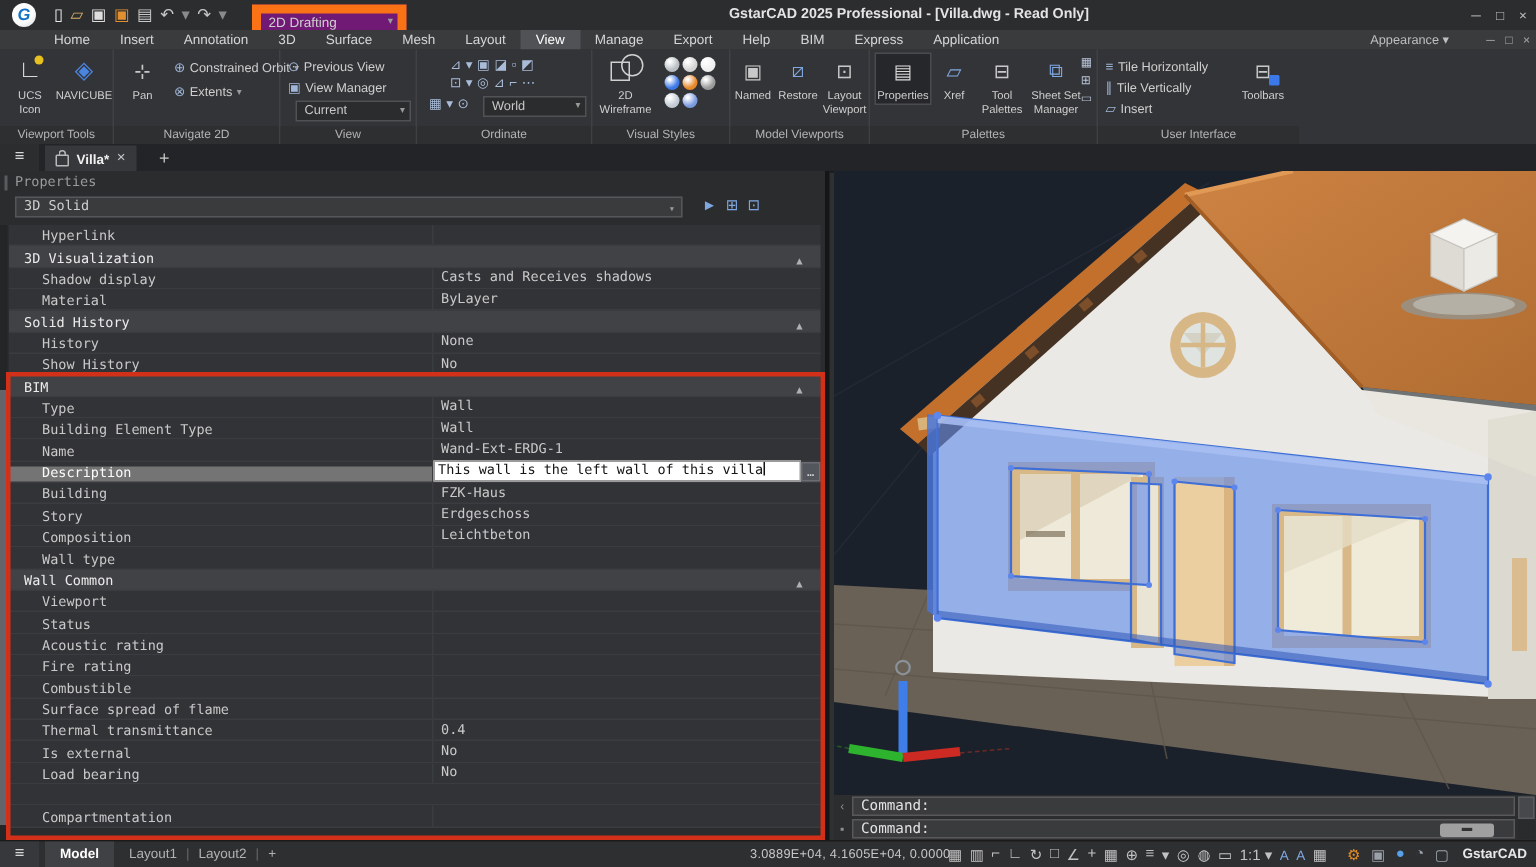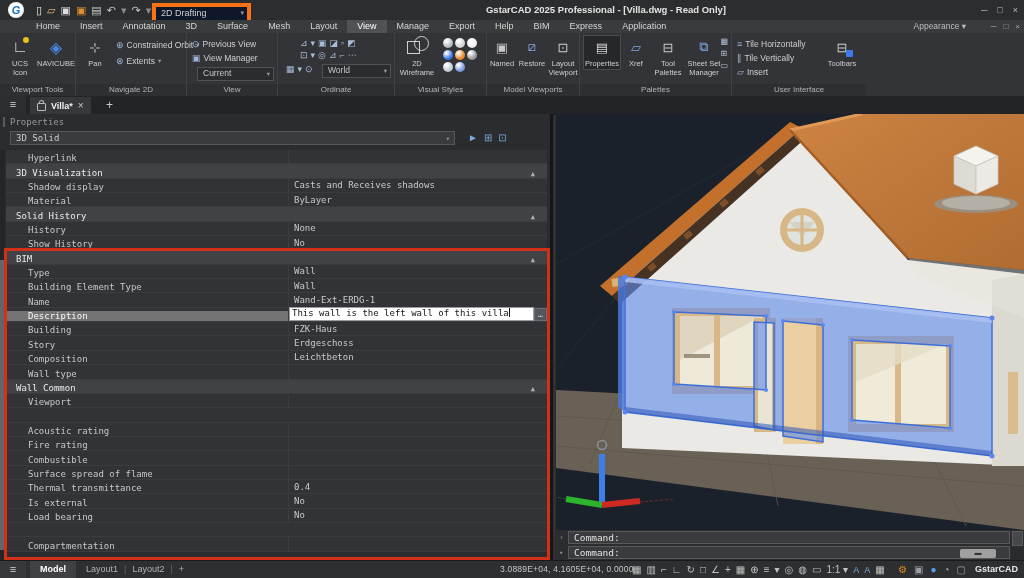--- a/index.html
+++ b/index.html
@@ -6,21 +6,21 @@
   #app{position:relative;width:1024px;height:578px;overflow:hidden;
        font-family:"Liberation Sans",sans-serif;background:#2f3032;color:#d0d0d0;
        -webkit-font-smoothing:antialiased;}
   
   #titlebar{position:absolute;left:0;top:0;width:1024px;height:20px;background:#2c2d2f;border-bottom:1px solid #222;}
   #logo{position:absolute;left:8px;top:2px;width:16px;height:16px;border-radius:50%;
         background:radial-gradient(circle at 35% 30%,#fdfdfd 55%,#cfd6de);color:#1273c7;
         font-weight:bold;font-size:11px;font-style:italic;text-align:center;line-height:16px;}
   #qat{position:absolute;left:36px;top:0;height:20px;display:flex;align-items:center;gap:5px;}
   #qat span{font-size:11px;line-height:20px;cursor:default;}
-  #ws-select{position:absolute;left:152px;top:3px;width:86px;height:13px;background:#0f172a;border:4px solid #f97316;
+  #ws-select{position:absolute;left:168px;top:3px;width:86px;height:13px;background:#701a75;border:6px solid #f97316;
              font-size:9px;color:#cfcfcf;line-height:12px;padding-left:5px;}
   #ws-select .dd{position:absolute;right:3px;top:0;color:#9a9a9a;font-size:7px;}
   #tb-title{position:absolute;left:606px;top:0;transform:translateX(-50%);height:20px;line-height:20px;
             font-size:9.5px;font-weight:bold;color:#e4e4e4;white-space:nowrap;}
   .winbtns{position:absolute;right:6px;top:0;display:flex;gap:10px;}
   .winbtns span{font-size:9px;color:#bdbdbd;line-height:20px;}
   
   #menubar{position:absolute;left:0;top:20px;width:1024px;height:13px;background:#3a3b3d;}
   #menu-tabs{position:absolute;left:26px;top:0;height:13px;display:flex;gap:0;}
   #menu-tabs .mtab{font-size:9px;color:#d6d6d6;padding:0 10px;line-height:13px;cursor:default;}
@@ -436,20 +436,21 @@
         </div>
         <div class="prow psec">
           <span class="pl">Wall Common</span>
           <span class="sarr">▲</span>
         </div>
         <div class="prow">
           <span class="pl">Viewport</span>
           <span class="pv"></span>
         </div>
         <div class="prow">
+          <span class="pl">Status</span>
           <span class="pv"></span>
         </div>
         <div class="prow">
           <span class="pl">Acoustic rating</span>
           <span class="pv"></span>
         </div>
         <div class="prow">
           <span class="pl">Fire rating</span>
           <span class="pv"></span>
         </div>

